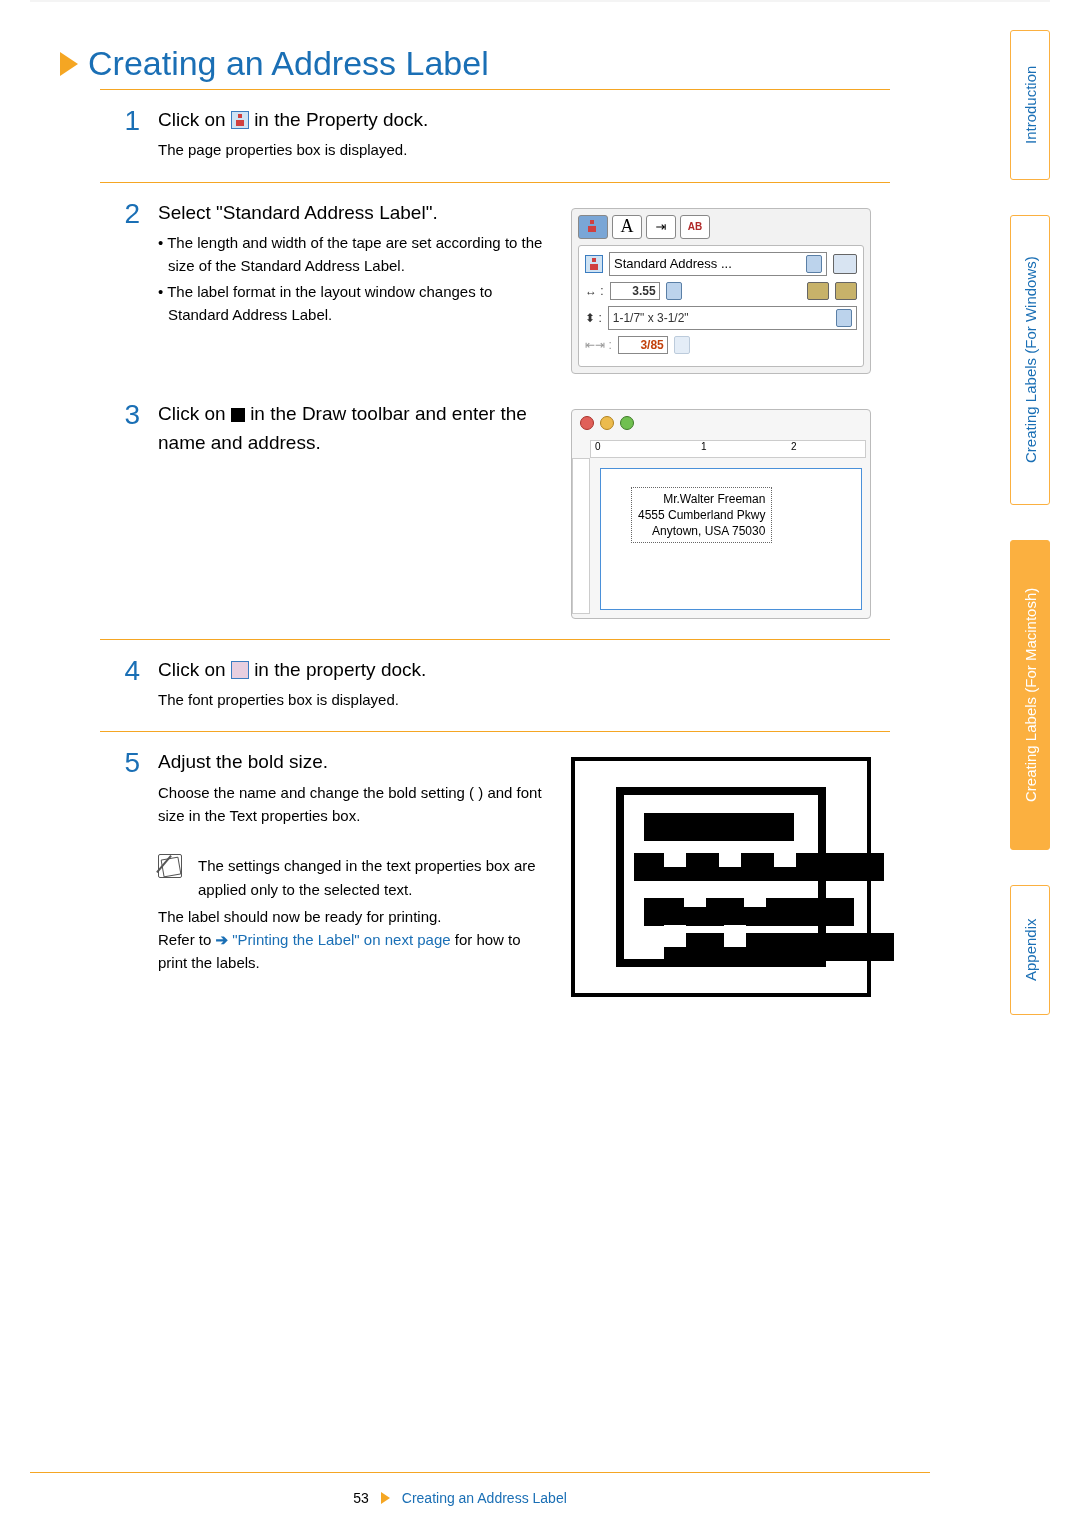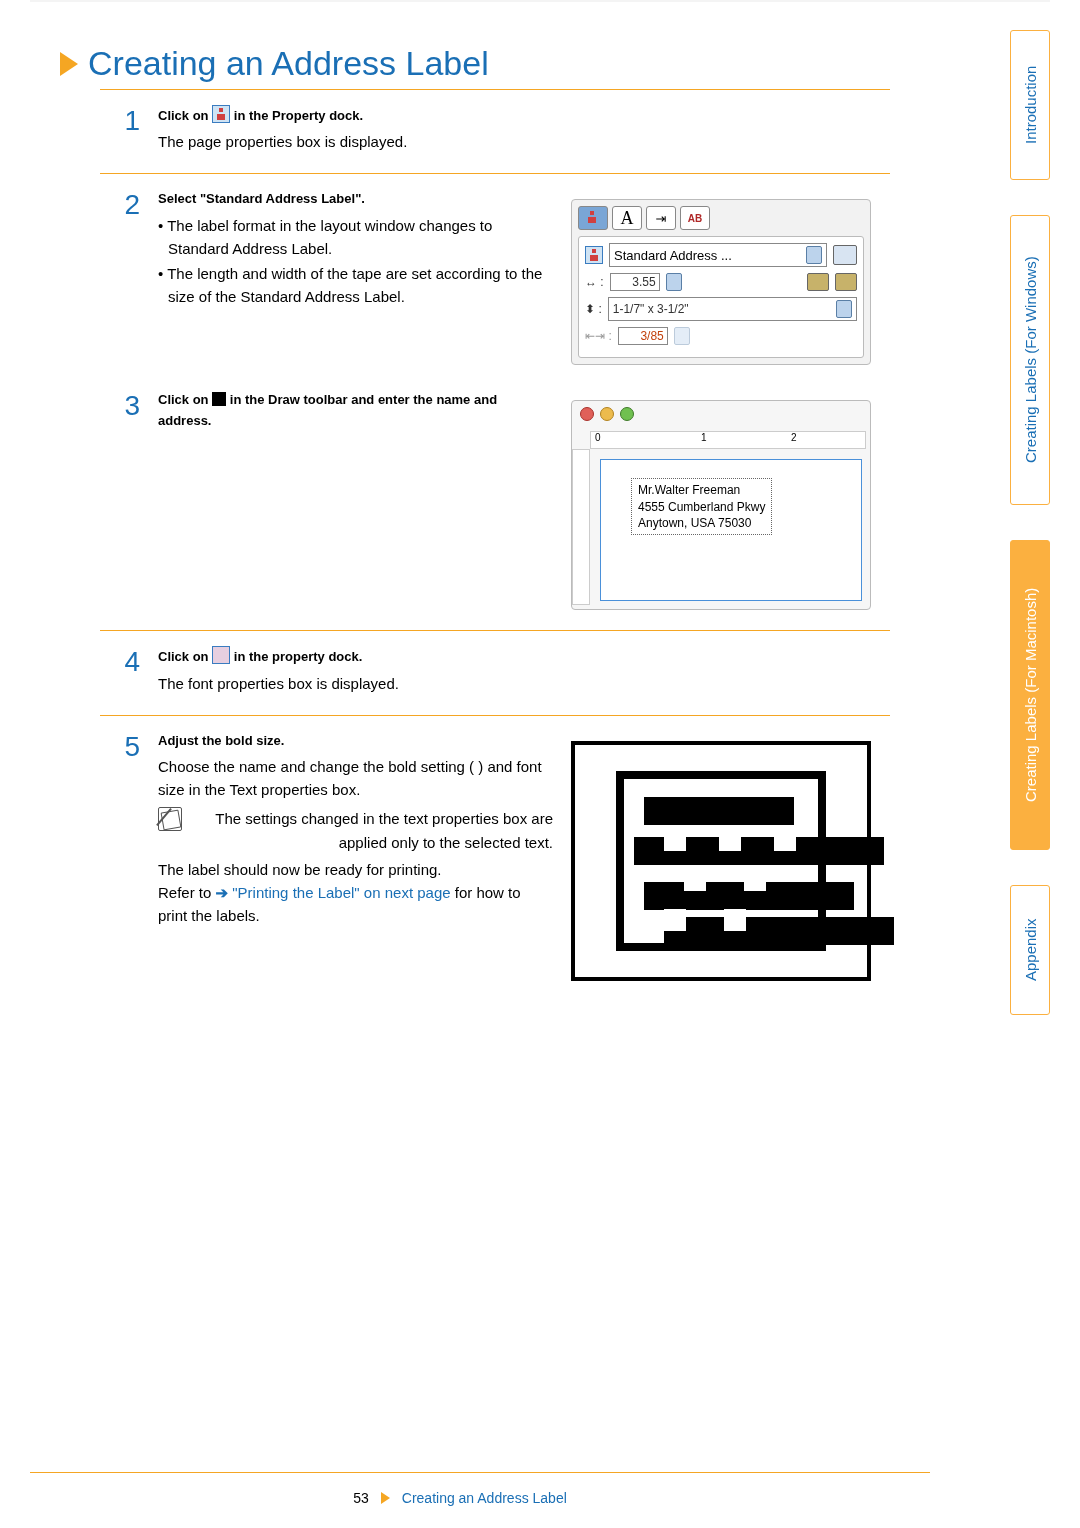--- a/index.html
+++ b/index.html
@@ -54,21 +54,21 @@
   }
   .step-num {
     color: #1a6fb5;
     font-size: 28px;
     font-weight: 400;
     line-height: 1;
     text-align: right;
     padding-top: 2px;
   }
   .step-body { font-size: 16px; line-height: 1.55; }
-  .step-head { font-weight: 700; font-size: 13px; margin-bottom: 4px; }
+  .step-head { font-weight: 400; font-size: 19px; margin-bottom: 4px; }
   .step-sub { font-size: 15px; margin-top: 2px; }
   .bullets { margin-top: 4px; }
   .bullets li { list-style: none; font-size: 15px; text-indent: -10px; padding-left: 10px; margin-bottom: 2px; }
   .bullets li::before { content: "• "; }
   .inline-icon {
     display: inline-block;
     width: 18px; height: 18px;
     border: 1px solid #3a7cc0;
     background: #cfe3f4;
     vertical-align: -3px;
@@ -78,21 +78,21 @@
     content:"";position:absolute;left:3px;top:2px;width:10px;height:12px;
     background: radial-gradient(circle at 50% 30%, #d04040 35%, transparent 36%),
                 linear-gradient(#d04040,#d04040);
     background-size: 100% 6px, 8px 7px;
     background-position: 0 0, 1px 6px;
     background-repeat:no-repeat;
   }
   .inline-square {
     display:inline-block;width:14px;height:14px;background:#000;vertical-align:-2px;
   }
-  .note-row { display:flex; gap:16px; align-items:flex-start; margin-top:4px;text-align:right;}
+  .note-row { display:flex; gap:16px; align-items:flex-start; margin-top:25px;}
   .note-icon {
     width:24px;height:24px;border:1px solid #555;border-radius:2px;
     position:relative;flex-shrink:0;margin-top:2px;
   }
   .note-icon::before{
     content:"";position:absolute;left:3px;top:3px;width:16px;height:16px;
     border:1px solid #555;border-radius:1px;transform:rotate(-10deg);
   }
   .note-icon::after{
     content:"";position:absolute;left:4px;top:-2px;width:2px;height:22px;
@@ -117,36 +117,36 @@
   }
   .fig-tabs { display:flex; gap:4px; margin-bottom:6px;}
   .ft { width:30px;height:24px;border:1px solid #888;background:#fff;display:flex;align-items:center;justify-content:center;border-radius:3px;}
   .ft.sel{background:#7aa6d6;}
   .fig-body { background:#fff;border:1px solid #bbb;border-radius:3px;padding:6px; }
   .fig-row { display:flex;align-items:center;gap:6px;margin-bottom:6px;}
   .fig-select{flex:1;border:1px solid #888;background:#fff;padding:2px 4px;display:flex;justify-content:space-between;align-items:center;}
   .fig-updown{width:16px;height:18px;background:linear-gradient(#bcd3ec,#bcd3ec);border:1px solid #5a7fa6;border-radius:2px;position:relative;}
   .fig-printer{width:24px;height:20px;border:1px solid #666;background:#d8e4f2;border-radius:2px;}
   .fig-small{font-size:12px;color:#333}
-  .fig-input{width:50px;border:1px solid #888;background:#fff;padding:1px 3px;font-size:12px;text-align:right;}
+  .fig-input{width:50px;border:1px solid #888;background:#fff;padding:1px 3px;font-size:12px;text-align:right;font-weight:bold;}
   .fig-dim { color:#999; }
   .fig-lockbtn{width:22px;height:18px;border:1px solid #666;background:#c7b26a;border-radius:2px;}
   .fig2 {
     border:1px solid #bbb;background:#f6f6f6;width:300px;height:210px;
     position:relative;border-radius:4px;overflow:hidden;
   }
   .traffic{display:flex;gap:6px;padding:6px 8px;}
   .tl{width:14px;height:14px;border-radius:50%;}
   .r{background:#e06059;border:1px solid #a9322b;}
   .y{background:#ecbb4d;border:1px solid #b2831f;}
   .g{background:#70c050;border:1px solid #3f7a29;}
   .ruler-h{position:absolute;left:18px;right:4px;top:30px;height:18px;background:#fff;border:1px solid #ccc;font-size:10px;}
   .ruler-h span{position:absolute;top:0;}
   .ruler-v{position:absolute;left:0;top:48px;bottom:4px;width:18px;background:#fff;border:1px solid #ccc;}
-  .canvas{position:absolute;left:28px;top:58px;right:8px;bottom:8px;background:#fff;border:1px solid #4a90d9;}
+  .canvas{position:absolute;left:28px;top:58px;right:8px;bottom:8px;background:#fff;border:1px solid #4a90d9;text-align:right;}
   .textbox{position:absolute;left:30px;top:18px;border:1px dotted #666;padding:3px 6px;font-size:12px;line-height:1.35;background:#fff;}
   .fig3{
     width:300px;height:240px;border:4px solid #000;background:#fff;
     display:flex;align-items:center;justify-content:center;
   }
   .qrish{width:210px;height:180px;border:8px solid #000;position:relative;}
   .qrish::before,.qrish::after{content:"";position:absolute;background:#000;}
   .qrish::before{left:20px;top:18px;width:150px;height:28px;box-shadow:
     -10px 40px 0 0 #000, 30px 40px 0 0 #000, 90px 40px 0 0 #000,
     0 85px 0 0 #000, 60px 85px 0 0 #000,
@@ -234,22 +234,22 @@
     <div></div>
   </div>
 
   <div class="sep"></div>
 
   <div class="step">
     <div class="step-num">2</div>
     <div class="step-body">
       <div class="step-head">Select "Standard Address Label".</div>
       <ul class="bullets">
+        <li>The length and width of the tape are set according to the size of the Standard Address Label.</li>
         <li>The label format in the layout window changes to Standard Address Label.</li>
-        <li>The length and width of the tape are set according to the size of the Standard Address Label.</li>
       </ul>
     </div>
     <div class="fig">
       <div class="fig-panel">
         <div class="fig-tabs">
           <div class="ft sel">
               <span class="inline-icon doll" style="border:none;background:transparent;"></span>
             </div>
           <div class="ft">
               <span class="a-icon">A</span>

